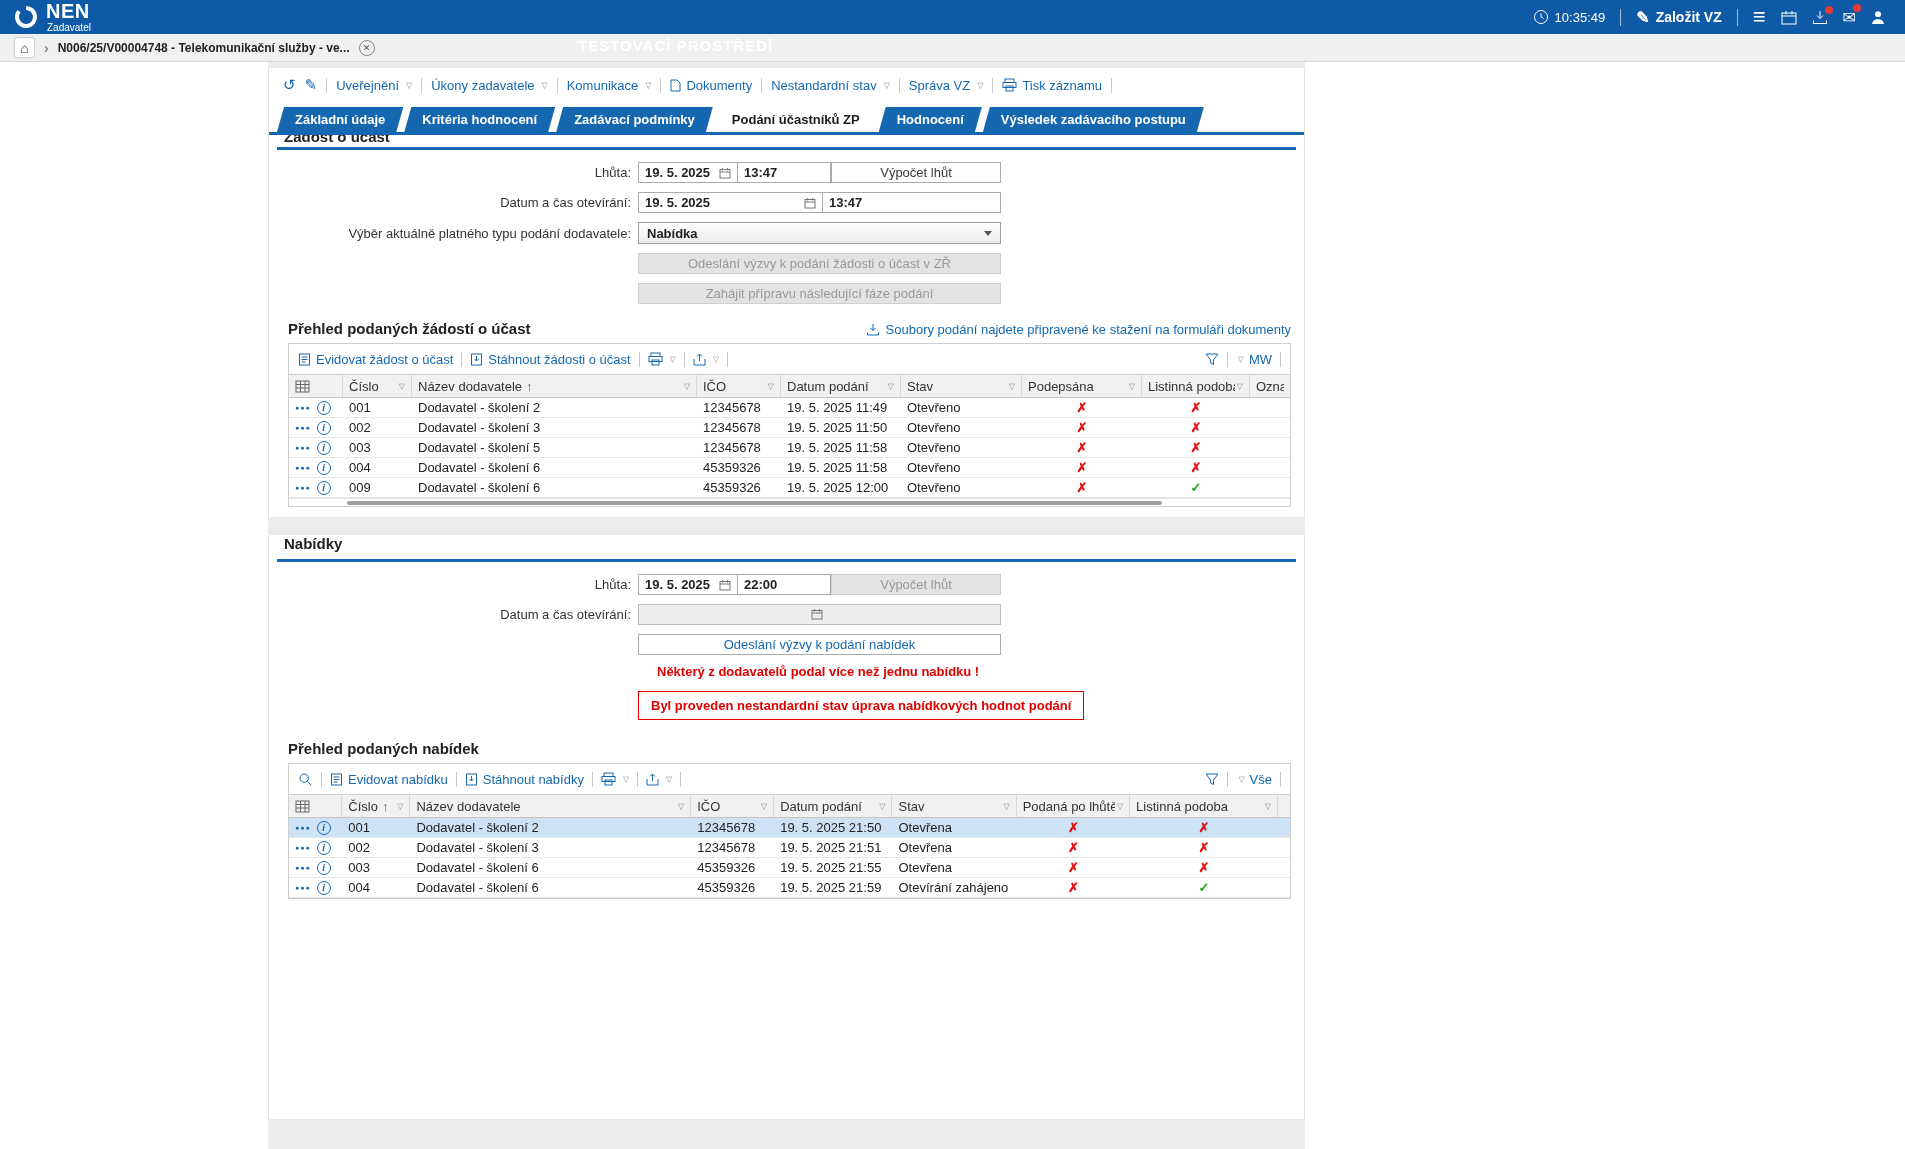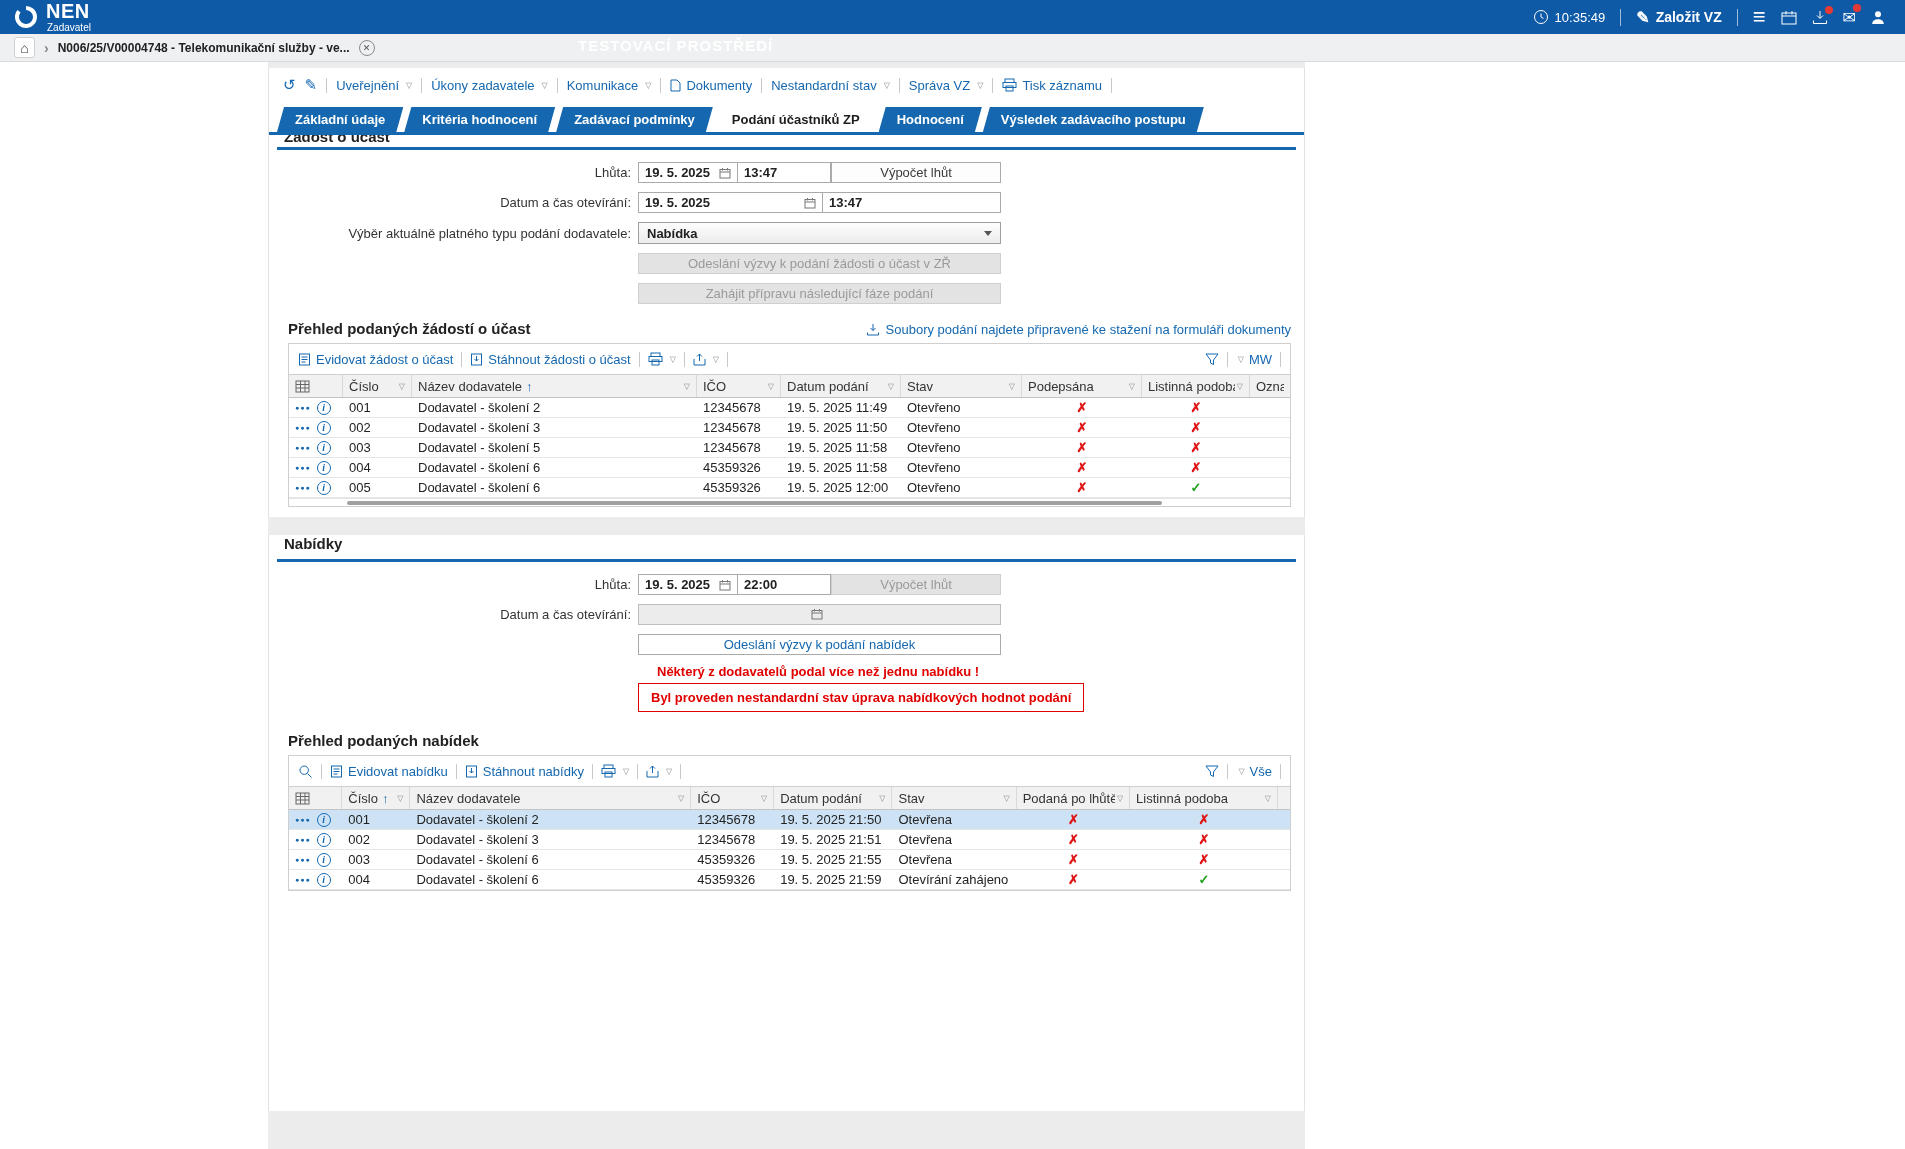--- a/index.html
+++ b/index.html
@@ -76,21 +76,21 @@
   .btn-calc2 { width:170px; background:#e3e3e3; border:1px solid #cfcfcf; color:#9a9a9a; }
   .btn-dis { width:363px; background:#e3e3e3; border:1px solid #cfcfcf; color:#9a9a9a; }
   .btn-link { width:363px; background:#fff; border:1px solid #aaaaaa; color:#1568af; }
   .select { width:363px; height:22px; border:1px solid #9e9e9e; background:linear-gradient(#fdfdfd,#ececec);
             display:flex; align-items:center; justify-content:space-between; padding:0 8px;
             font-size:13px; font-weight:bold; color:#222; }
   .caret { width:0; height:0; border-left:4px solid transparent; border-right:4px solid transparent; border-top:5px solid #555; }
   .empty-open { width:363px; height:21px; border:1px solid #bdbdbd; background:#ececec; position:relative; }
   .empty-open .calpos { position:absolute; left:172px; top:3px; }
 
-  .warn-text { margin-left:372px; color:#e10000; font-weight:bold; font-size:13px; margin:4px 0 4px 372px;padding-left:16px; }
+  .warn-text { margin-left:372px; color:#e10000; font-weight:bold; font-size:13px; margin:4px 0 12px 372px;padding-left:16px; }
   .warn-box { margin-left:369px; display:inline-block; border:1px solid #e10000; color:#e10000;
               font-weight:bold; font-size:13px; padding:6px 12px; margin-bottom:4px; }
 
   
   .list-head { display:flex; justify-content:space-between; align-items:flex-end; margin:16px 13px 0 19px; }
   .list-title { font-size:15px; font-weight:bold; color:#222; }
   .files-link { color:#1568af; font-size:13px; display:flex; align-items:center; gap:6px; }
 
   
   .grid { margin:6px 13px 0 19px; border:1px solid #cfcfcf; background:#fff; }
@@ -507,21 +507,21 @@
           <div class="td c7 cmid">
               <span class="mark mk-no">✗</span>
             </div>
           <div class="td c8"></div>
         </div>
         <div class="tr">
           <div class="td c0 acts">
               <span class="dots">●●●</span>
               <span class="info-i">i</span>
             </div>
-          <div class="td c1">005</div>
+          <div class="td c1">009</div>
           <div class="td c2">Dodavatel - školení 6</div>
           <div class="td c3">45359326</div>
           <div class="td c4">19. 5. 2025 12:00</div>
           <div class="td c5">Otevřeno</div>
           <div class="td c6 cmid">
               <span class="mark mk-no">✗</span>
             </div>
           <div class="td c7 cmid">
               <span class="mark mk-yes">✓</span>
             </div>

